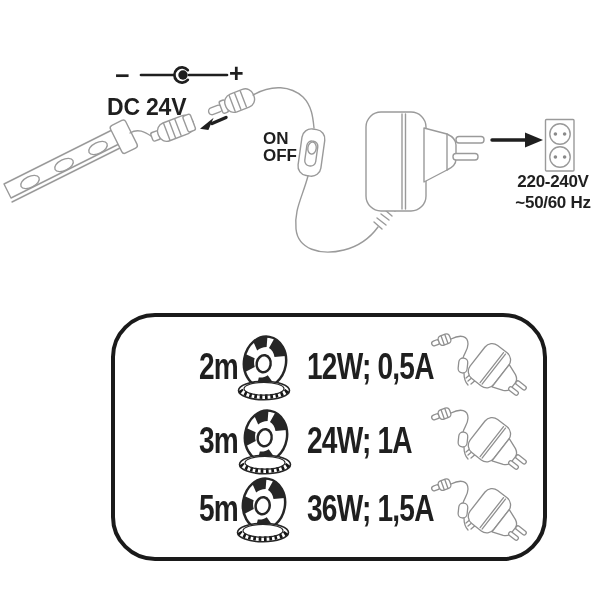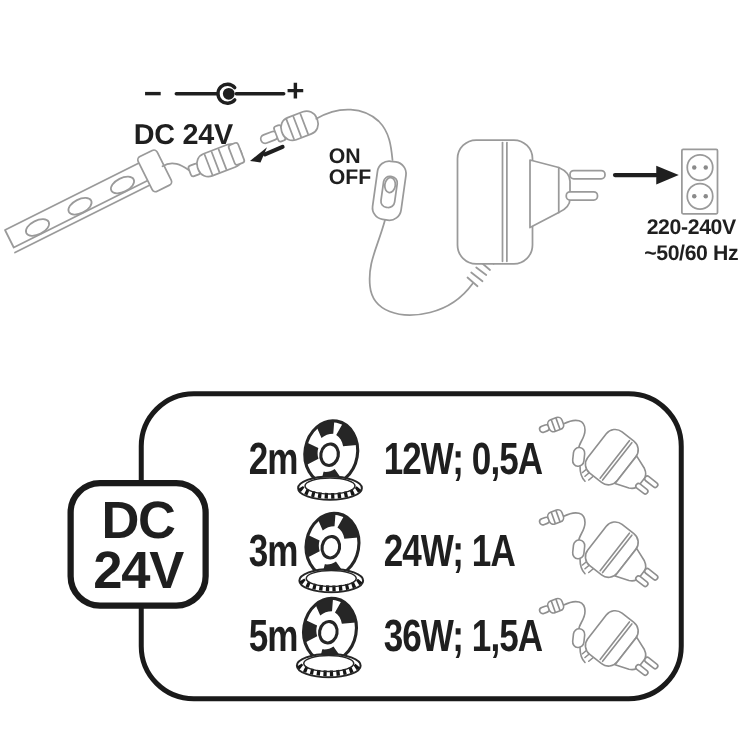--- a/index.html
+++ b/index.html
@@ -9,21 +9,21 @@
   .t{position:absolute;font-weight:700;color:#1f1f1f;line-height:1;white-space:nowrap}
   
   .art{fill:none;stroke:#9a9a9a;stroke-width:1.4;stroke-linecap:round;stroke-linejoin:round}
   .artf{fill:#fff;stroke:#9a9a9a;stroke-width:1.4;stroke-linejoin:round}
   .dot{fill:#8a8a8a;stroke:none}
   .inkline{stroke:#1f1f1f;stroke-width:3.4;fill:none;stroke-linecap:round}
   .polline{stroke:#1f1f1f;stroke-width:2.7;fill:none;stroke-linecap:round}
   .ink{fill:#1f1f1f;stroke:none}
   
   .dclabel{left:107px;top:96px;font-size:23px;letter-spacing:-0.2px}
-  .onoff{left:263px;top:116px;font-size:17px;line-height:1.0}
+  .onoff{left:263px;top:130px;font-size:17px;line-height:1.0}
   .onoff span{display:block}
   .mains{left:494px;top:172px;width:118px;text-align:center;font-size:17px;line-height:1.22;letter-spacing:-0.3px}
   .mains span{display:block}
   .pminus{left:115px;top:63px;font-size:25px}
   .pplus{left:229px;top:61px;font-size:25px}
   
   .spec-box{position:absolute;left:111px;top:313px;width:436px;height:248px;border:4px solid #1a1a1a;border-radius:44px;box-sizing:border-box;background:#fff}
   .badge{position:absolute;left:54px;top:384px;width:113px;height:103px;border:5px solid #1a1a1a;border-radius:26px;box-sizing:border-box;background:#fff;z-index:2;display:flex;flex-direction:column;align-items:center;justify-content:center;font-weight:700;font-size:42px;line-height:0.95;letter-spacing:-1px;color:#1f1f1f}
   .len{font-size:36px;letter-spacing:-1px;transform:scaleX(0.78);transform-origin:right center;text-align:right}
   .pow{font-size:36px;letter-spacing:-1px;transform:scaleX(0.78);transform-origin:left center}
@@ -129,24 +129,20 @@
   <div class="t onoff">
     <span>ON</span>
     <span>OFF</span>
   </div>
   <div class="t mains">
     <span>220-240V</span>
     <span>~50/60 Hz</span>
   </div>
 
   <div class="spec-box"></div>
-  <div class="badge">
-    <span>DC</span>
-    <span>24V</span>
-  </div>
 
   <div class="t len" style="left:168px;top:349px;width:70px">2m</div>
   <svg class="abs" style="left:237px;top:333px" width="54" height="68" viewBox="0 0 54 68">
     <g transform="rotate(10 28 29)">
       <ellipse class="rf" cx="28" cy="29" rx="21" ry="25.5"></ellipse>
       <path class="rw" d="M13,11 C17,6.5 21.5,4.2 26,3.7 L27,14 C23.5,14.6 20.5,16.4 18.3,19 Z"></path>
       <path class="rw" d="M33,4.5 C39.5,6.8 44.8,12.5 47.2,19.5 L36.5,22.5 C35.2,18.6 32.6,15.8 29.5,14.6 Z"></path>
       <path class="rw" d="M7.3,24.5 C6.8,30.5 7.6,37 10.2,42.2 L18.8,35.8 C17.4,33 16.8,30 17.2,27.2 Z"></path>
       <path class="rw" d="M24,54.4 C30,55 36,53 40.5,49 L33,41.5 C30.8,43.8 27.8,45.2 24.6,45.3 Z"></path>
       <ellipse class="rf" cx="27" cy="31" rx="7" ry="8.6" stroke-width="2.3"></ellipse>

